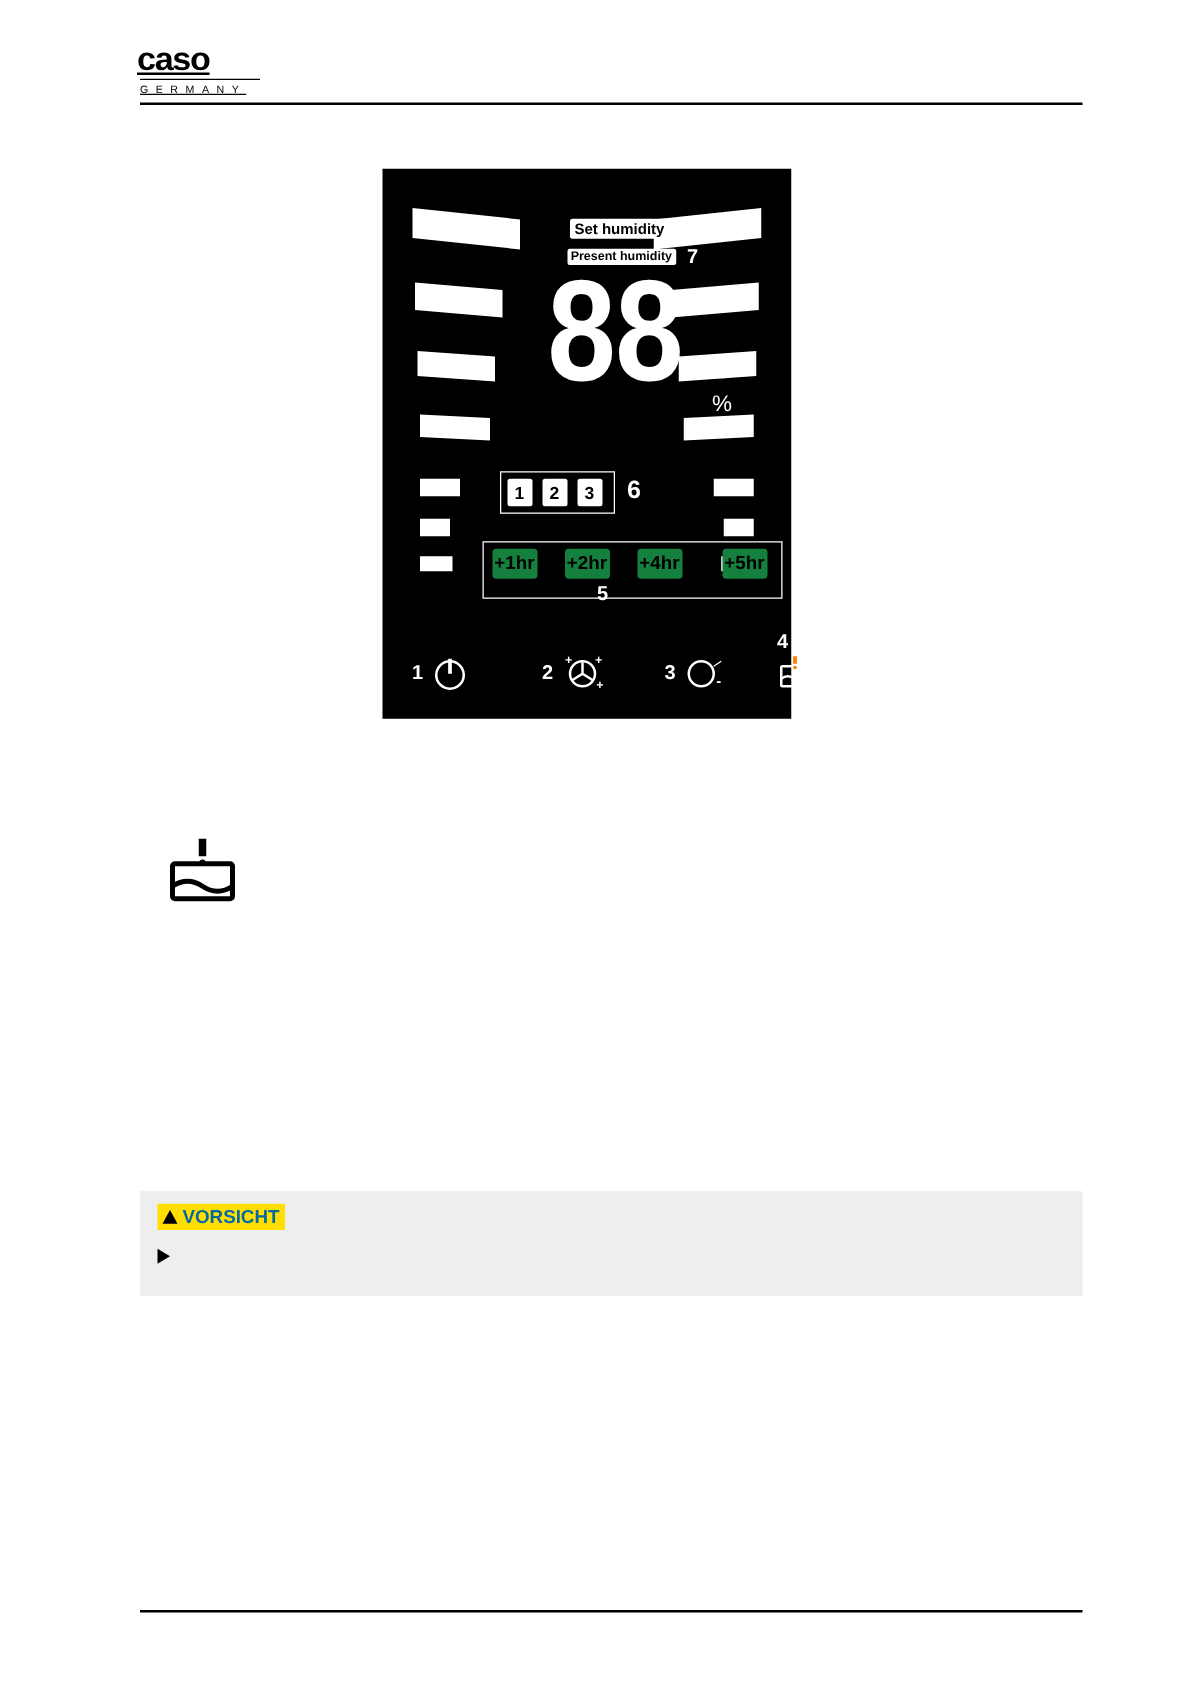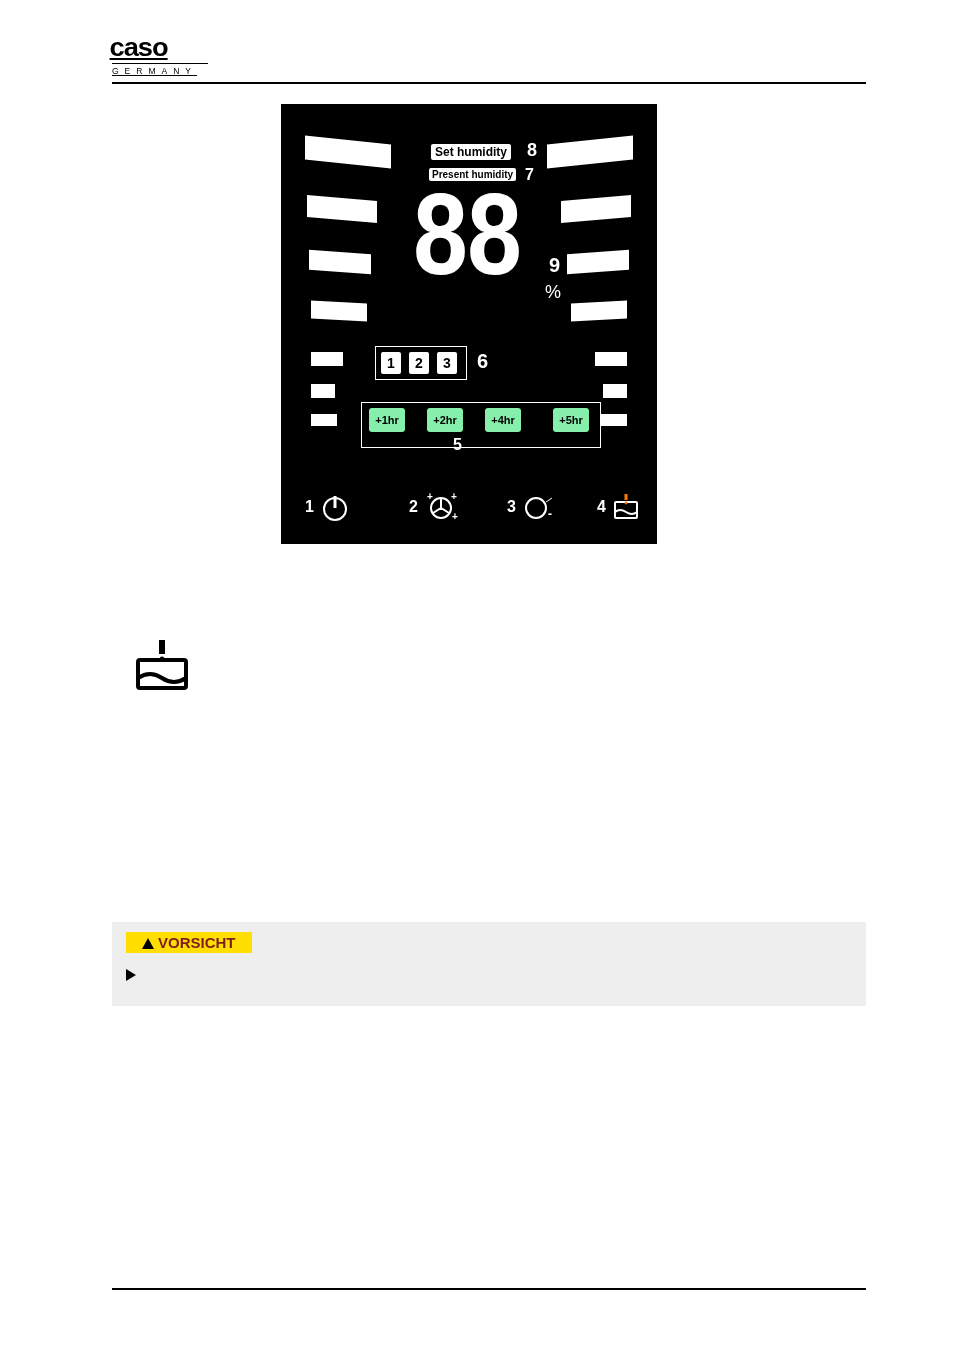--- a/index.html
+++ b/index.html
@@ -9,21 +9,21 @@
   
   .logo-block { width: 96px; text-decoration: underline; }
   .logo-word { font-family: Arial, sans-serif; font-weight: 700; letter-spacing: -1px; font-size: 26px; transform: scaleX(1.05); display:block; line-height: 0.9; }
   .logo-rule { border: 0; border-top: 1px solid #000; margin: 4px 0 2px 0; }
   .logo-sub { font-size: 8.5px; letter-spacing: 6px; font-weight: 400; }
 
   .top-hr { border: 0; border-top: 2px solid #000; margin-top: 6px; }
 
   
   .figure-wrap { display:flex; justify-content:center; margin: 20px 40px 28px 0; }
-  .lcd { width: 376px; height: 440px; background:#000; position:relative; color:#fff; font-family: Arial, sans-serif; }
+  .lcd { width: 327px; height: 440px; background:#000; position:relative; color:#fff; font-family: Arial, sans-serif; margin-top: 31px; }
 
   
   .tick { position:absolute; background:#fff; }
   
   .tick.l1 { width:86px; height:24px; left:24px; top:36px; transform: skew(0,6deg); }
   .tick.l2 { width:70px; height:22px; left:26px; top:94px; transform: skew(0,5deg); }
   .tick.l3 { width:62px; height:20px; left:28px; top:148px; transform: skew(0,4deg); }
   .tick.l4 { width:56px; height:18px; left:30px; top:198px; transform: skew(0,3deg); }
   .tick.l5 { width:32px; height:14px; left:30px; top:248px; }
   .tick.l6 { width:24px; height:14px; left:30px; top:280px; }
@@ -51,21 +51,21 @@
   
   .modebox { position:absolute; width:20px; height:22px; background:#fff; color:#000; font-weight:700; font-size:14px; text-align:center; line-height:22px; border-radius:2px; }
   .modebox.m1 { left:100px; top:248px; }
   .modebox.m2 { left:128px; top:248px; }
   .modebox.m3 { left:156px; top:248px; }
   .lcd-badge.b6 { left:196px; top:246px; font-size:20px; color:#fff; }
   .modeframe { position:absolute; left:94px; top:242px; width:92px; height:34px; border:1px solid #fff; }
 
   
   .timerframe { position:absolute; left:80px; top:298px; width:240px; height:46px; border:1px solid #fff; }
-  .tbox { position:absolute; top:304px; width:36px; height:24px; background:#86efac; color:#000; font-weight:700; font-size:11px; text-align:center; line-height:24px; border-radius:3px; }
+  .tbox { position:absolute; top:304px; width:36px; height:24px; background:#15803d; color:#000; font-weight:700; font-size:15px; text-align:center; line-height:24px; border-radius:3px; }
   .tbox.t1 { left:88px; }
   .tbox.t2 { left:146px; }
   .tbox.t4 { left:204px; }
   .tbox.t5 { left:272px; }
   .lcd-badge.b5 { left:172px; top:332px; font-size:16px; color:#fff; }
 
   
   .btm { position:absolute; bottom:22px; color:#fff; font-weight:700; font-size:16px; }
   .btm .num { margin-right:2px; }
   .btm svg { vertical-align:middle; }
@@ -74,21 +74,21 @@
   .btm.p3 { left:226px; }
   .btm.p4 { left:316px; }
 
   
   .text-gap-1 { height: 60px; }
   .tank-icon-wrap { margin: 6px 0 0 20px; height: 60px; }
   .text-gap-2 { height: 220px; }
 
   
   .caution { background:#eee; padding: 10px 14px 22px 14px; margin-top: 4px; }
-  .caution-badge { display:inline-block; background:#ffde00; color:#7f1d1d; font-weight:700; font-size:15px; padding:2px 16px; }
+  .caution-badge { display:inline-block; background:#ffde00; color:#0369a1; font-weight:700; font-size:15px; padding:2px 4px; }
   .caution-badge .tri { display:inline-block; width:0; height:0; border-left:6px solid transparent; border-right:6px solid transparent; border-bottom:11px solid #000; margin-right:4px; vertical-align:-1px; }
   .caution-bullet { margin-top: 14px; font-size: 15px; }
   .caution-bullet .arrow { display:inline-block; width:0; height:0; border-top:6px solid transparent; border-bottom:6px solid transparent; border-left:10px solid #000; margin-right:6px; }
 
   
   .bottom-hr { position:absolute; left:112px; right:88px; bottom:60px; border:0; border-top:2px solid #000; }
 
   
   .tank-icon-svg { display:block; }
 </style>

